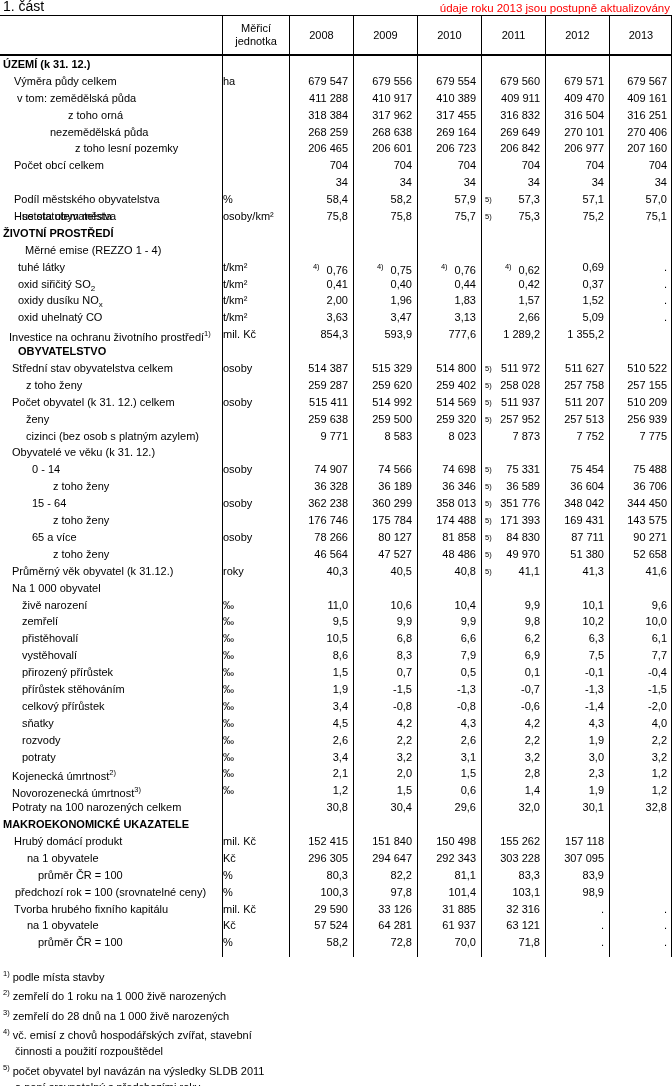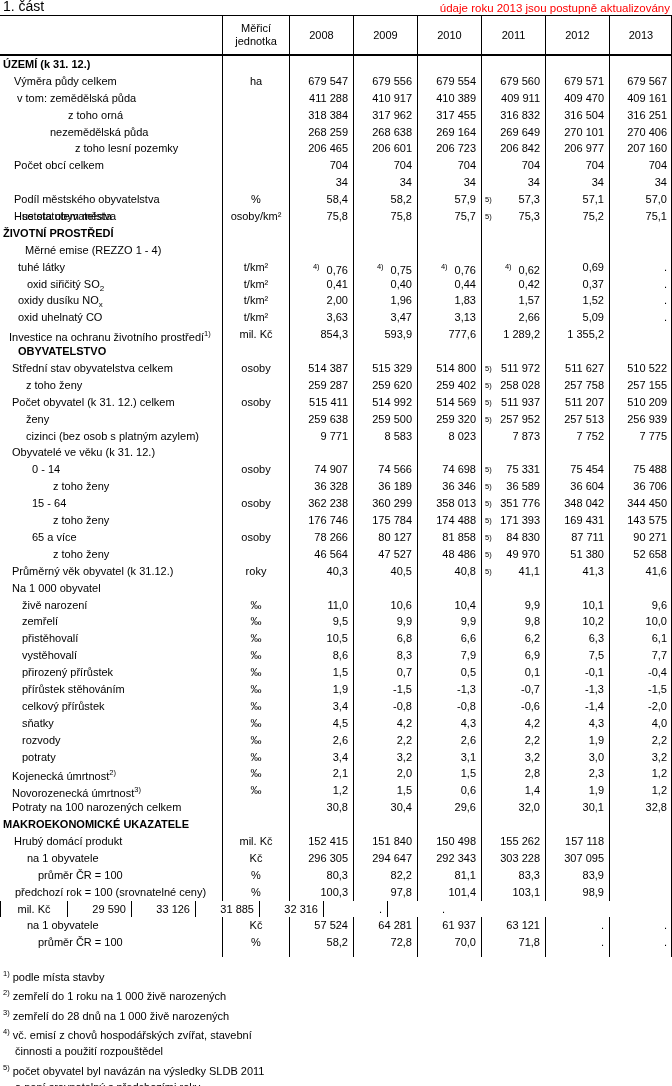--- a/index.html
+++ b/index.html
@@ -9,21 +9,21 @@
     font-size:11px;overflow:hidden;
   }
   .topbar{display:flex;justify-content:space-between;align-items:flex-end;
     height:13px;padding:1px 2px 1px 3px;}
   .part-label{font-size:14px;}
   .update-note{font-size:11.5px;}
   .tbl{border-top:1px solid #000;border-right:1px solid #000;width:671px;}
   .thead{display:flex;height:38px;border-bottom:2px solid #000;}
   .cell{box-sizing:border-box;}
   .c-label{width:222px;flex:0 0 222px;}
-  .c-unit{width:67px;flex:0 0 67px;border-left:1px solid #000;text-align:center;}
+  .c-unit{width:67px;flex:0 0 67px;border-left:1px solid #000;}
   .c-year{width:64px;flex:0 0 64px;border-left:1px solid #000;}
   .c-year:last-child{width:63px;flex:0 0 63px;}
   .thead .c-unit,.thead .c-year{display:flex;align-items:center;justify-content:center;
     text-align:center;line-height:13px;}
   .trow{display:flex;height:16.9px;}
   .trow .c-label{line-height:16.9px;white-space:nowrap;overflow:visible;}
   .trow .c-unit{line-height:16.9px;}
   .trow .c-year{line-height:16.9px;text-align:right;padding-right:5px;position:relative;}
   .trow.section .c-label{font-weight:bold;}
   sup.fm{font-size:7.5px;}
@@ -181,21 +181,21 @@
         <div class="cell c-label" style="padding-left: 18px;">tuhé látky</div>
         <div class="cell c-unit">t/km²</div>
         <div class="cell c-year"><span class="m4">4)</span>0,76</div>
         <div class="cell c-year"><span class="m4">4)</span>0,75</div>
         <div class="cell c-year"><span class="m4">4)</span>0,76</div>
         <div class="cell c-year"><span class="m4">4)</span>0,62</div>
         <div class="cell c-year">0,69</div>
         <div class="cell c-year">.</div>
       </div>
       <div class="trow">
-        <div class="cell c-label" style="padding-left: 27px;">oxid siřičitý SO<sub class="ls">2</sub></div>
+        <div class="cell c-label" style="padding-left: 18px;">oxid siřičitý SO<sub class="ls">2</sub></div>
         <div class="cell c-unit">t/km²</div>
         <div class="cell c-year">0,41</div>
         <div class="cell c-year">0,40</div>
         <div class="cell c-year">0,44</div>
         <div class="cell c-year">0,42</div>
         <div class="cell c-year">0,37</div>
         <div class="cell c-year">.</div>
       </div>
       <div class="trow">
         <div class="cell c-label" style="padding-left: 18px;">oxidy dusíku NO<sub class="ls">x</sub></div>
@@ -551,20 +551,21 @@
         <div class="cell c-label" style="padding-left: 15px;">předchozí rok = 100 (srovnatelné ceny)</div>
         <div class="cell c-unit">%</div>
         <div class="cell c-year">100,3</div>
         <div class="cell c-year">97,8</div>
         <div class="cell c-year">101,4</div>
         <div class="cell c-year">103,1</div>
         <div class="cell c-year">98,9</div>
         <div class="cell c-year"></div>
       </div>
       <div class="trow">
+        <div class="cell c-label" style="padding-left: 14px;">Tvorba hrubého fixního kapitálu</div>
         <div class="cell c-unit">mil. Kč</div>
         <div class="cell c-year">29 590</div>
         <div class="cell c-year">33 126</div>
         <div class="cell c-year">31 885</div>
         <div class="cell c-year">32 316</div>
         <div class="cell c-year">.</div>
         <div class="cell c-year">.</div>
       </div>
       <div class="trow">
         <div class="cell c-label" style="padding-left: 27px;">na 1 obyvatele</div>

